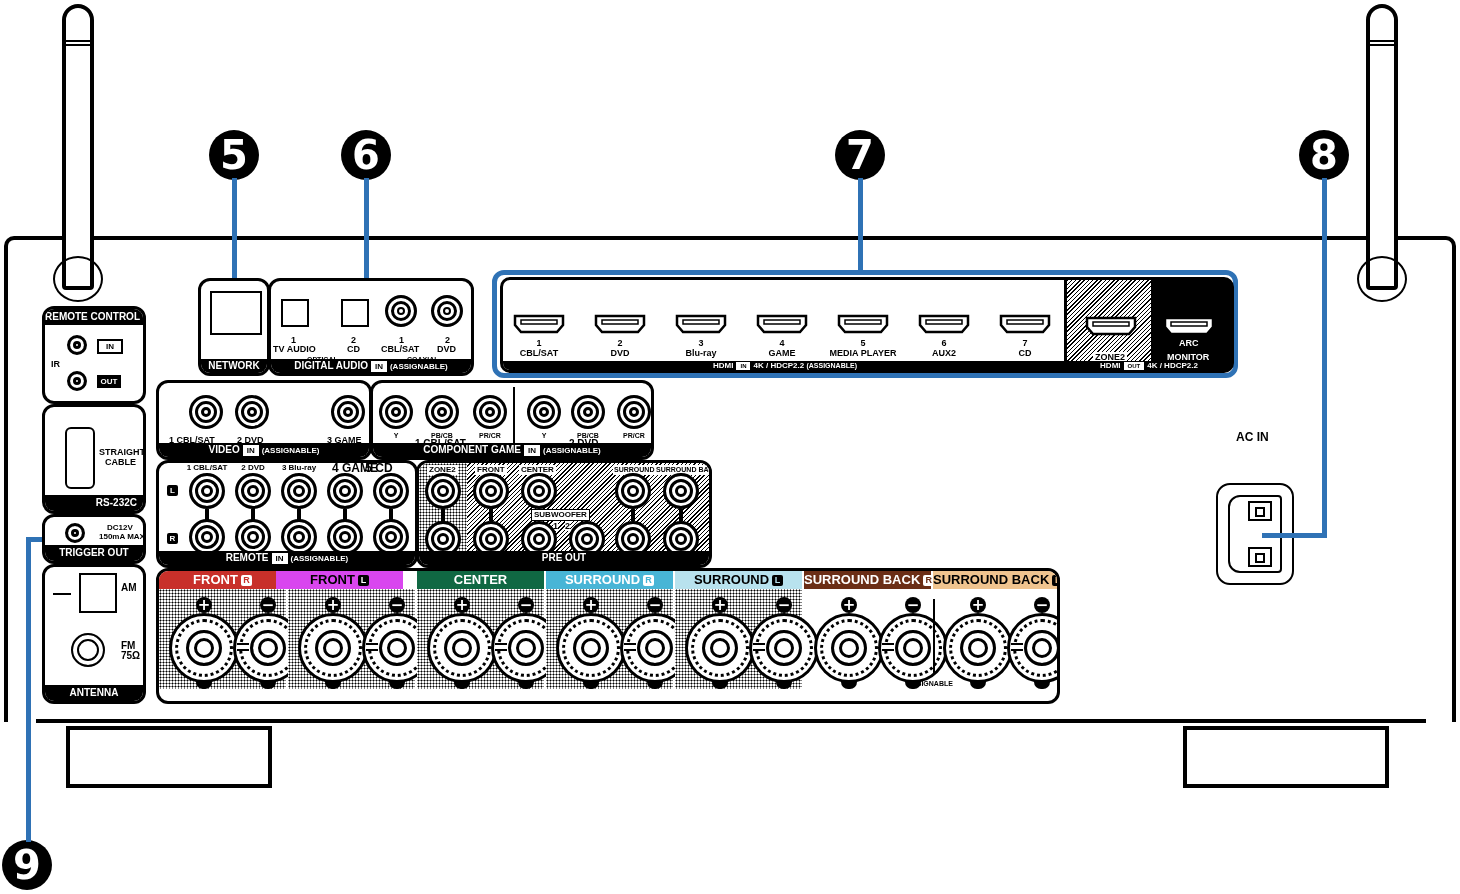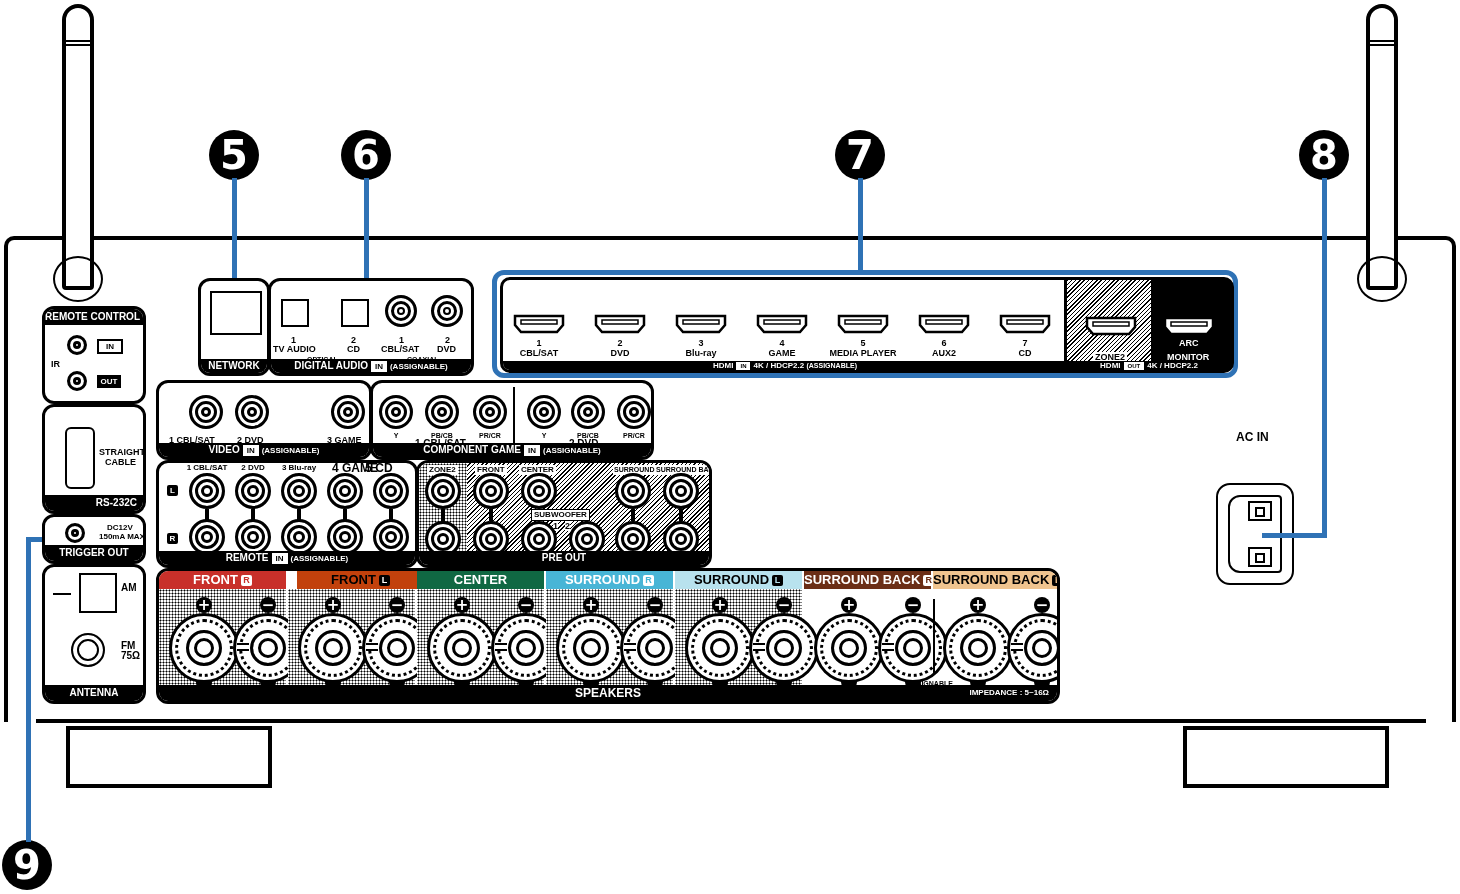--- a/index.html
+++ b/index.html
@@ -276,21 +276,21 @@
       <div class="pm" style="left: 37px; top: 26px;">+</div>
       <div class="tab" style="left: 37px; top: 46px;"></div>
       <div class="tab" style="left: 37px; top: 100px;"></div>
       <div class="binding" style="left: 10px; top: 42px;"></div>
       <div class="pm" style="left: 101px; top: 26px;">−</div>
       <div class="tab" style="left: 101px; top: 46px;"></div>
       <div class="tab" style="left: 101px; top: 100px;"></div>
       <div class="binding" style="left: 74px; top: 42px;"></div>
       <div class="abs" style="left: 78px; top: 72px; width: 12px; height: 8px; background: rgb(255, 255, 255); border-top: 2px solid rgb(0, 0, 0); border-bottom: 2px solid rgb(0, 0, 0); box-sizing: border-box;"></div>
       <div class="abs dots" style="left: 129px; top: 18px; width: 127px; height: 100px;"></div>
-      <div class="sp-head" style="left: 138px; width: 127px; background: #c2410c; color: rgb(0, 0, 0);"><span>FRONT</span><span class="box" style="background: rgb(0, 0, 0); color: rgb(255, 255, 255);">L</span></div>
+      <div class="sp-head" style="left: 117px; width: 127px; background: #d946ef; color: rgb(0, 0, 0);"><span>FRONT</span><span class="box" style="background: rgb(0, 0, 0); color: rgb(255, 255, 255);">L</span></div>
       <div class="pm" style="left: 166px; top: 26px;">+</div>
       <div class="tab" style="left: 166px; top: 46px;"></div>
       <div class="tab" style="left: 166px; top: 100px;"></div>
       <div class="binding" style="left: 139px; top: 42px;"></div>
       <div class="pm" style="left: 230px; top: 26px;">−</div>
       <div class="tab" style="left: 230px; top: 46px;"></div>
       <div class="tab" style="left: 230px; top: 100px;"></div>
       <div class="binding" style="left: 203px; top: 42px;"></div>
       <div class="abs" style="left: 207px; top: 72px; width: 12px; height: 8px; background: rgb(255, 255, 255); border-top: 2px solid rgb(0, 0, 0); border-bottom: 2px solid rgb(0, 0, 0); box-sizing: border-box;"></div>
       <div class="abs dots" style="left: 258px; top: 18px; width: 127px; height: 100px;"></div>
@@ -344,21 +344,20 @@
       <div class="tab" style="left: 811px; top: 100px;"></div>
       <div class="binding" style="left: 784px; top: 42px;"></div>
       <div class="pm" style="left: 875px; top: 26px;">−</div>
       <div class="tab" style="left: 875px; top: 46px;"></div>
       <div class="tab" style="left: 875px; top: 100px;"></div>
       <div class="binding" style="left: 848px; top: 42px;"></div>
       <div class="abs" style="left: 852px; top: 72px; width: 12px; height: 8px; background: rgb(255, 255, 255); border-top: 2px solid rgb(0, 0, 0); border-bottom: 2px solid rgb(0, 0, 0); box-sizing: border-box;"></div>
     </div>
   <div class="abs" style="left:774px;top:28px;width:2px;height:76px;background:#000;"></div>
   <div class="lbl" style="left:748px;top:108px;font-size:7px;">ASSIGNABLE</div>
-  <div class="strip" style="height:16px;line-height:16px;font-size:12px;"><span>SPEAKERS</span></div>
   <div class="abs" style="right:8px;bottom:2px;color:#fff;font-size:8px;line-height:12px;">IMPEDANCE : 5~16Ω</div>
 </div>
 
 <div class="abs" style="left:1236px;top:430px;font-size:12px;">AC IN</div>
 <div class="abs" style="left:1216px;top:483px;width:78px;height:102px;border:2px solid #000;border-radius:14px;box-sizing:border-box;">
   <div class="abs" style="left:10px;top:10px;width:54px;height:78px;border:2px solid #000;border-radius:12px 4px 4px 12px;box-sizing:border-box;"></div>
   <div class="abs" style="left:30px;top:16px;width:24px;height:20px;border:2px solid #000;box-sizing:border-box;">
       <div style="margin:4px 5px;height:6px;border:2px solid #000;"></div>
     </div>
   <div class="abs" style="left:30px;top:62px;width:24px;height:20px;border:2px solid #000;box-sizing:border-box;">

